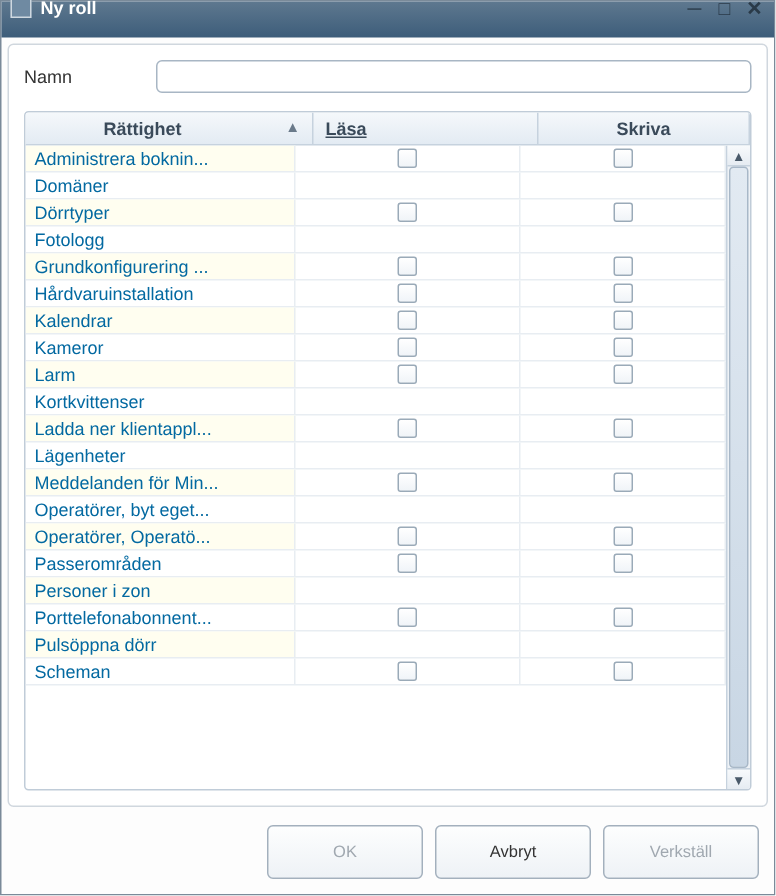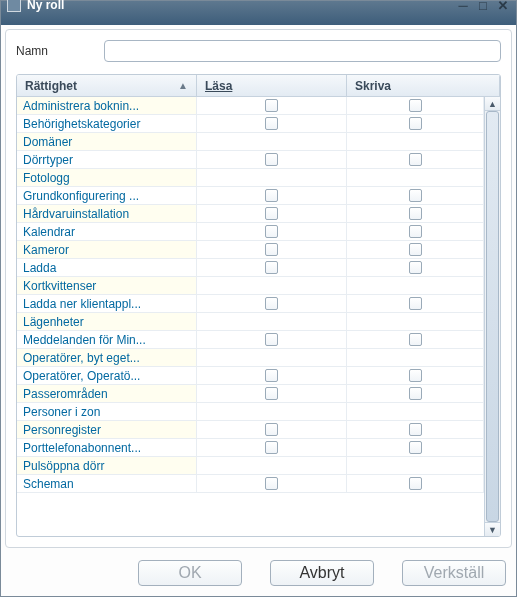--- a/index.html
+++ b/index.html
@@ -89,23 +89,23 @@
     font-size: 12px;
     height: 22px;
   }
   .grid-head .col {
     display: flex;
     align-items: center;
     padding: 0 8px;
     border-right: 1px solid #c6d2de;
     position: relative;
   }
-  .col-r { width: 180px; }
+  .col-r { width: 148px; margin-left: 44px; }
   .col-l { width: 150px; text-decoration: underline; }
-  .col-s { flex: 1; border-right: none; }
+  .col-s { flex: 1; border-right: none; justify-content: center; }
   .sort-icon {
     margin-left: auto;
     font-size: 10px;
     color: #6a7a8a;
   }
   .grid-body {
     flex: 1;
     overflow: hidden;
     display: flex;
   }
@@ -174,30 +174,29 @@
     border-radius: 3px;
   }
   .footer {
     display: flex;
     justify-content: flex-end;
     gap: 8px;
     padding: 8px 10px 10px 10px;
   }
   .btn {
     min-width: 104px;
-    height: 26px;
+    height: 36px;
     border: 1px solid #a3b0bd;
     border-radius: 4px;
     background: linear-gradient(#fdfefe, #eef2f6);
-    font-size: 16px;
+    font-size: 11px;
     color: #333;
     display: flex;
     align-items: center;
     justify-content: center;
-    margin-left: 20px;
   }
   .btn.disabled { color: #a0a8b0; }
 </style>
 </head>
 <body>
 
 <div class="window">
   <div class="titlebar">
     <div class="app-icon"></div>
     <div class="title">Ny roll</div>
@@ -231,29 +230,20 @@
             <div class="row">
               <div class="cell cell-r">Administrera boknin...</div>
               <div class="cell cell-l">
                 <div class="cb"></div>
               </div>
               <div class="cell cell-s">
                 <div class="cb"></div>
               </div>
             </div>
             <div class="row">
-              <div class="cell cell-r">Behörighetskategorier</div>
-              <div class="cell cell-l">
-                <div class="cb"></div>
-              </div>
-              <div class="cell cell-s">
-                <div class="cb"></div>
-              </div>
-            </div>
-            <div class="row">
               <div class="cell cell-r">Domäner</div>
               <div class="cell cell-l"></div>
               <div class="cell cell-s"></div>
             </div>
             <div class="row">
               <div class="cell cell-r">Dörrtyper</div>
               <div class="cell cell-l">
                 <div class="cb"></div>
               </div>
               <div class="cell cell-s">
@@ -295,21 +285,21 @@
             <div class="row">
               <div class="cell cell-r">Kameror</div>
               <div class="cell cell-l">
                 <div class="cb"></div>
               </div>
               <div class="cell cell-s">
                 <div class="cb"></div>
               </div>
             </div>
             <div class="row">
-              <div class="cell cell-r">Ladda</div>
+              <div class="cell cell-r">Larm</div>
               <div class="cell cell-l">
                 <div class="cb"></div>
               </div>
               <div class="cell cell-s">
                 <div class="cb"></div>
               </div>
             </div>
             <div class="row">
               <div class="cell cell-r">Kortkvittenser</div>
               <div class="cell cell-l"></div>
@@ -358,29 +348,20 @@
                 <div class="cb"></div>
               </div>
               <div class="cell cell-s">
                 <div class="cb"></div>
               </div>
             </div>
             <div class="row">
               <div class="cell cell-r">Personer i zon</div>
               <div class="cell cell-l"></div>
               <div class="cell cell-s"></div>
-            </div>
-            <div class="row">
-              <div class="cell cell-r">Personregister</div>
-              <div class="cell cell-l">
-                <div class="cb"></div>
-              </div>
-              <div class="cell cell-s">
-                <div class="cb"></div>
-              </div>
             </div>
             <div class="row">
               <div class="cell cell-r">Porttelefonabonnent...</div>
               <div class="cell cell-l">
                 <div class="cb"></div>
               </div>
               <div class="cell cell-s">
                 <div class="cb"></div>
               </div>
             </div>

